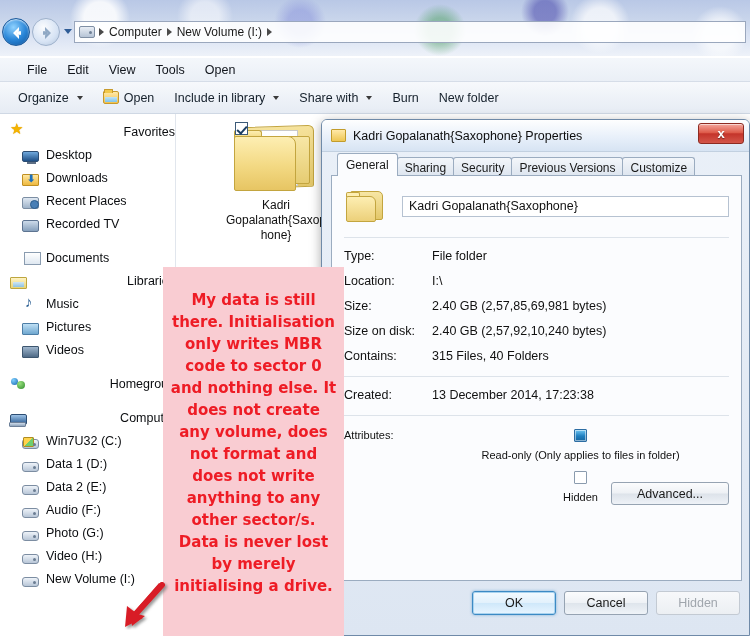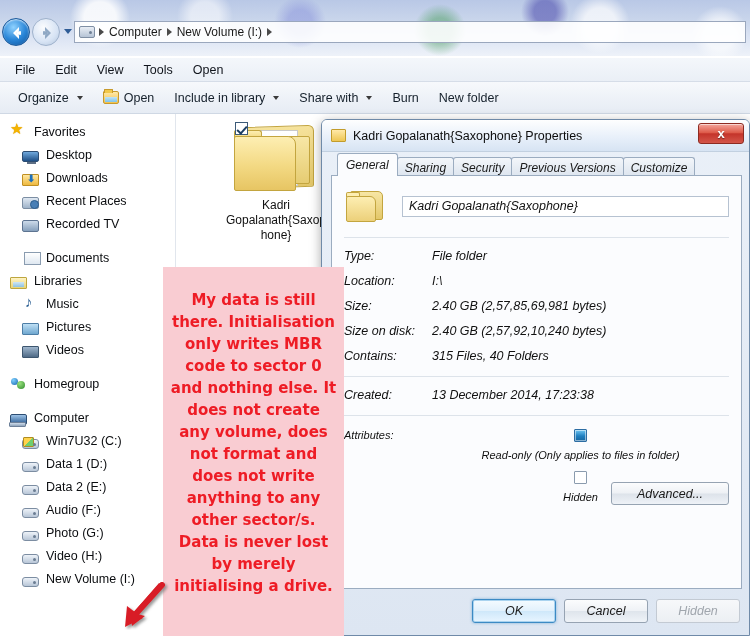--- a/index.html
+++ b/index.html
@@ -73,21 +73,21 @@
   .drive-mini::after {
     content: ""; position: absolute; right: 2px; top: 4px;
     width: 3px; height: 3px; border-radius: 50%; background: #6f8096;
   }
 
   
   .menubar {
     position: absolute; left: 0; top: 58px; width: 750px; height: 24px;
     background: linear-gradient(180deg,#f4f7fb,#eaeff6);
     border-bottom: 1px solid #d6dde8;
-    display: flex; align-items: center; padding-left: 6px; gap: 2px;
+    display: flex; align-items: center; padding-left: 18px; gap: 2px;
   }
   .menubar span { padding: 3px 9px; font-size: 12.5px; color: #11151c; cursor: default; }
 
   
   .toolbar {
     position: absolute; left: 0; top: 82px; width: 750px; height: 32px;
     background: linear-gradient(180deg,#f7f9fc 0%, #eef2f8 50%, #e6ecf4 100%);
     border-bottom: 1px solid #cfd8e4;
     display: flex; align-items: center; padding-left: 8px;
     font-size: 12.5px; color: #15202b;
@@ -122,21 +122,21 @@
     position: absolute; left: 175px; top: 114px; width: 575px; height: 522px;
     background: #ffffff;
     border-left: 1px solid #e1e6ed;
   }
   .navrow {
     display: flex; align-items: center; height: 23px;
     padding-left: 10px; gap: 7px; font-size: 12.5px; color: #0b0d10;
     cursor: default; white-space: nowrap;
   }
   .navrow.indent { padding-left: 22px; }
-  .navrow.group { font-weight: normal; }
+  .navrow.group { font-weight: normal; justify-content: space-between; }
   .spacer { height: 11px; }
   .ico { width: 17px; height: 15px; flex: 0 0 17px; position: relative; }
 
   
   .ico.star::before {
     content: "★"; position: absolute; left: 0; top: -4px;
     font-size: 15px; color: #f5b400; text-shadow: 0 0 1px #c98a00;
   }
   .ico.monitor {
     background: linear-gradient(180deg,#6fa8dc,#1f4f86);
@@ -284,21 +284,21 @@
   .closebtn {
     position: absolute; right: 5px; top: 3px; width: 46px; height: 21px;
     background: linear-gradient(180deg,#f4a79d 0%, #de5c4b 45%, #c4342a 52%, #d4564a 100%);
     border: 1px solid #8d2b22; border-radius: 3px;
     color: #fff; font-size: 13px; font-weight: bold;
     display: flex; align-items: center; justify-content: center;
     text-shadow: 0 1px 1px rgba(0,0,0,.45);
     box-shadow: inset 0 1px 0 rgba(255,255,255,.55);
     cursor: pointer;
   }
-  .dlg-body { position: absolute; left: 9px; top: 34px; width: 411px; bottom: 0; font-style: italic; }
+  .dlg-body { position: absolute; left: 9px; top: 34px; width: 411px; bottom: 8px; }
   .tabs { display: flex; align-items: flex-end; height: 22px; padding-left: 6px; }
   .tab {
     font-size: 12px; color: #1a1a1a;
     padding: 3px 7px 1px; margin-right: -1px;
     border: 1px solid #9bacc0; border-bottom: 0;
     border-radius: 3px 3px 0 0;
     background: linear-gradient(180deg,#f3f6fa,#dde5ef);
     cursor: pointer;
   }
   .tab.active {

